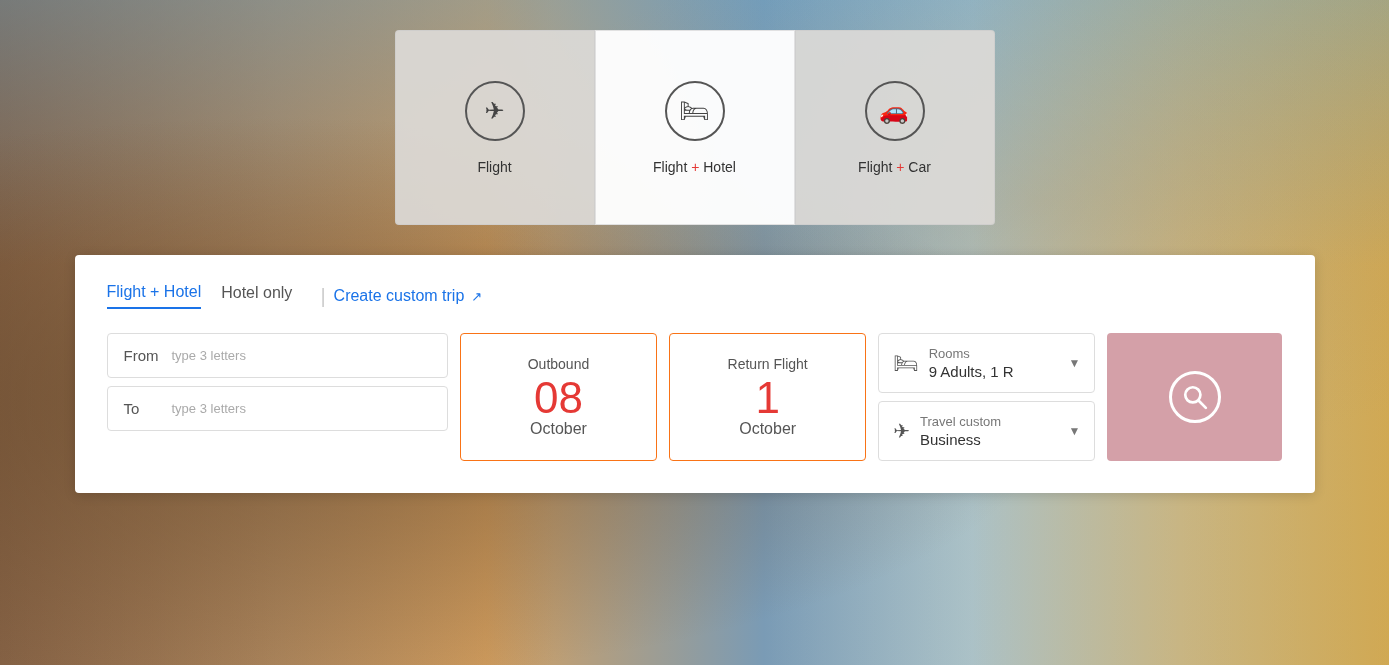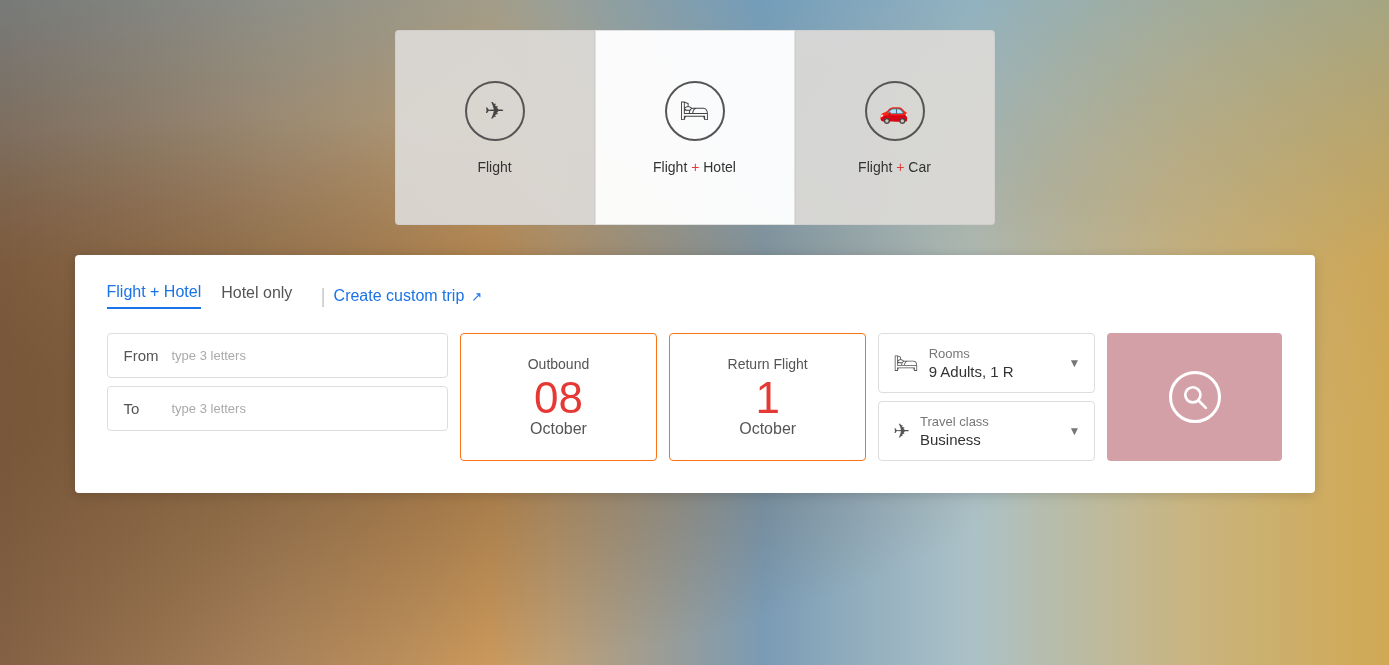--- a/index.html
+++ b/index.html
@@ -369,21 +369,21 @@
           <span class="option-icon">🛏</span>
           <div class="option-text">
             <div class="option-title">Rooms</div>
             <div class="option-value">9 Adults, 1 R</div>
           </div>
           <span class="option-arrow">▼</span>
         </div>
         <div class="option-box">
           <span class="option-icon">✈</span>
           <div class="option-text">
-            <div class="option-title">Travel class</div>
+            <div class="option-title">Travel custom</div>
             <div class="option-value">Business</div>
           </div>
           <span class="option-arrow">▼</span>
         </div>
       </div>
 
       <button class="search-btn">
         <div class="search-icon-circle">
           <svg width="26" height="26" viewBox="0 0 24 24" fill="none" stroke="white" stroke-width="2.5" stroke-linecap="round" stroke-linejoin="round">
             <circle cx="10" cy="10" r="7"></circle>

